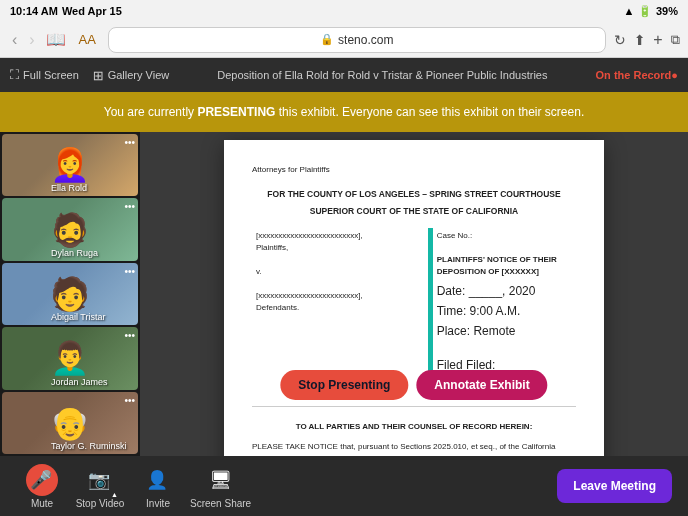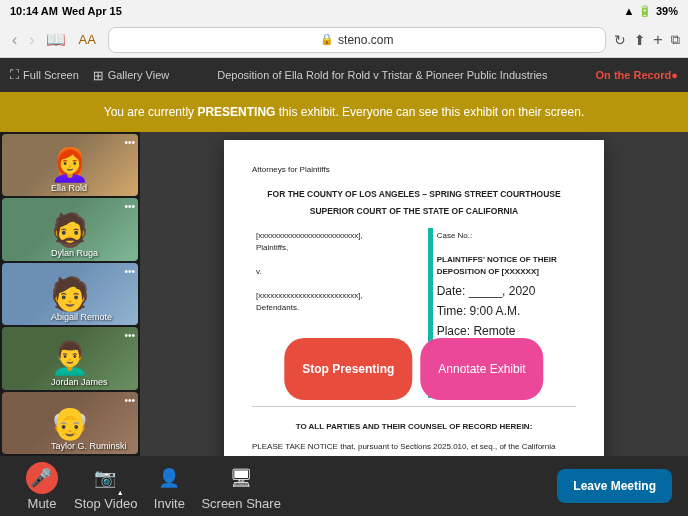--- a/index.html
+++ b/index.html
@@ -204,36 +204,36 @@
       position: absolute;
       bottom: 56px;
       left: 50%;
       transform: translateX(-50%);
       display: flex;
       gap: 8px;
       z-index: 10;
     }
     .btn-stop-presenting {
       background: #e74c3c;
-      color: #ffffff;
-      border: none;
-      border-radius: 20px;
-      padding: 24px 18px;
-      font-size: 12px;
-      font-weight: 600;
-      cursor: pointer;
-    }
-    .btn-annotate {
-      background: #ec4899;
-      color: white;
+      color: #0f172a;
       border: none;
       border-radius: 20px;
       padding: 8px 18px;
       font-size: 12px;
-      font-weight: 400;
+      font-weight: 600;
+      cursor: pointer;
+    }
+    .btn-annotate {
+      background: #be185d;
+      color: white;
+      border: none;
+      border-radius: 20px;
+      padding: 8px 18px;
+      font-size: 12px;
+      font-weight: 700;
       cursor: pointer;
     }
 
     
     .bottom-toolbar {
       height: 60px;
       background: #2a2a2a;
       display: flex;
       align-items: center;
       padding: 0 16px;
@@ -257,32 +257,32 @@
       align-items: center;
       justify-content: center;
       font-size: 18px;
       position: relative;
     }
     .toolbar-item .t-icon.mic-muted {
       background: #e74c3c;
       border-radius: 50%;
     }
     .toolbar-item .t-label {
-      font-size: 13px;
+      font-size: 10px;
       color: #ccc;
     }
     .toolbar-item .t-chevron {
       position: absolute;
       bottom: -2px;
       right: -2px;
       font-size: 7px;
       color: white;
     }
     .btn-leave {
-      background: #0369a1;
+      background: #6d28d9;
       color: white;
       border: none;
       border-radius: 8px;
       padding: 10px 16px;
       font-size: 12px;
       font-weight: 600;
       cursor: pointer;
     }
   </style>
 </head>
@@ -356,21 +356,21 @@
       </div>
 
       <div class="participant-tile avatar-2">
         <span class="avatar-emoji">🧔</span>
         <span class="tile-name">Dylan Ruga</span>
         <span class="tile-menu">•••</span>
       </div>
 
       <div class="participant-tile avatar-3">
         <span class="avatar-emoji">🧑</span>
-        <span class="tile-name">Abigail Remote</span>
+        <span class="tile-name">Abigail Tristar</span>
         <span class="tile-menu">•••</span>
       </div>
 
       <div class="participant-tile avatar-4">
         <span class="avatar-emoji">👨‍🦱</span>
         <span class="tile-name">Jordan James</span>
         <span class="tile-menu">•••</span>
       </div>
 
       <div class="participant-tile avatar-5">

